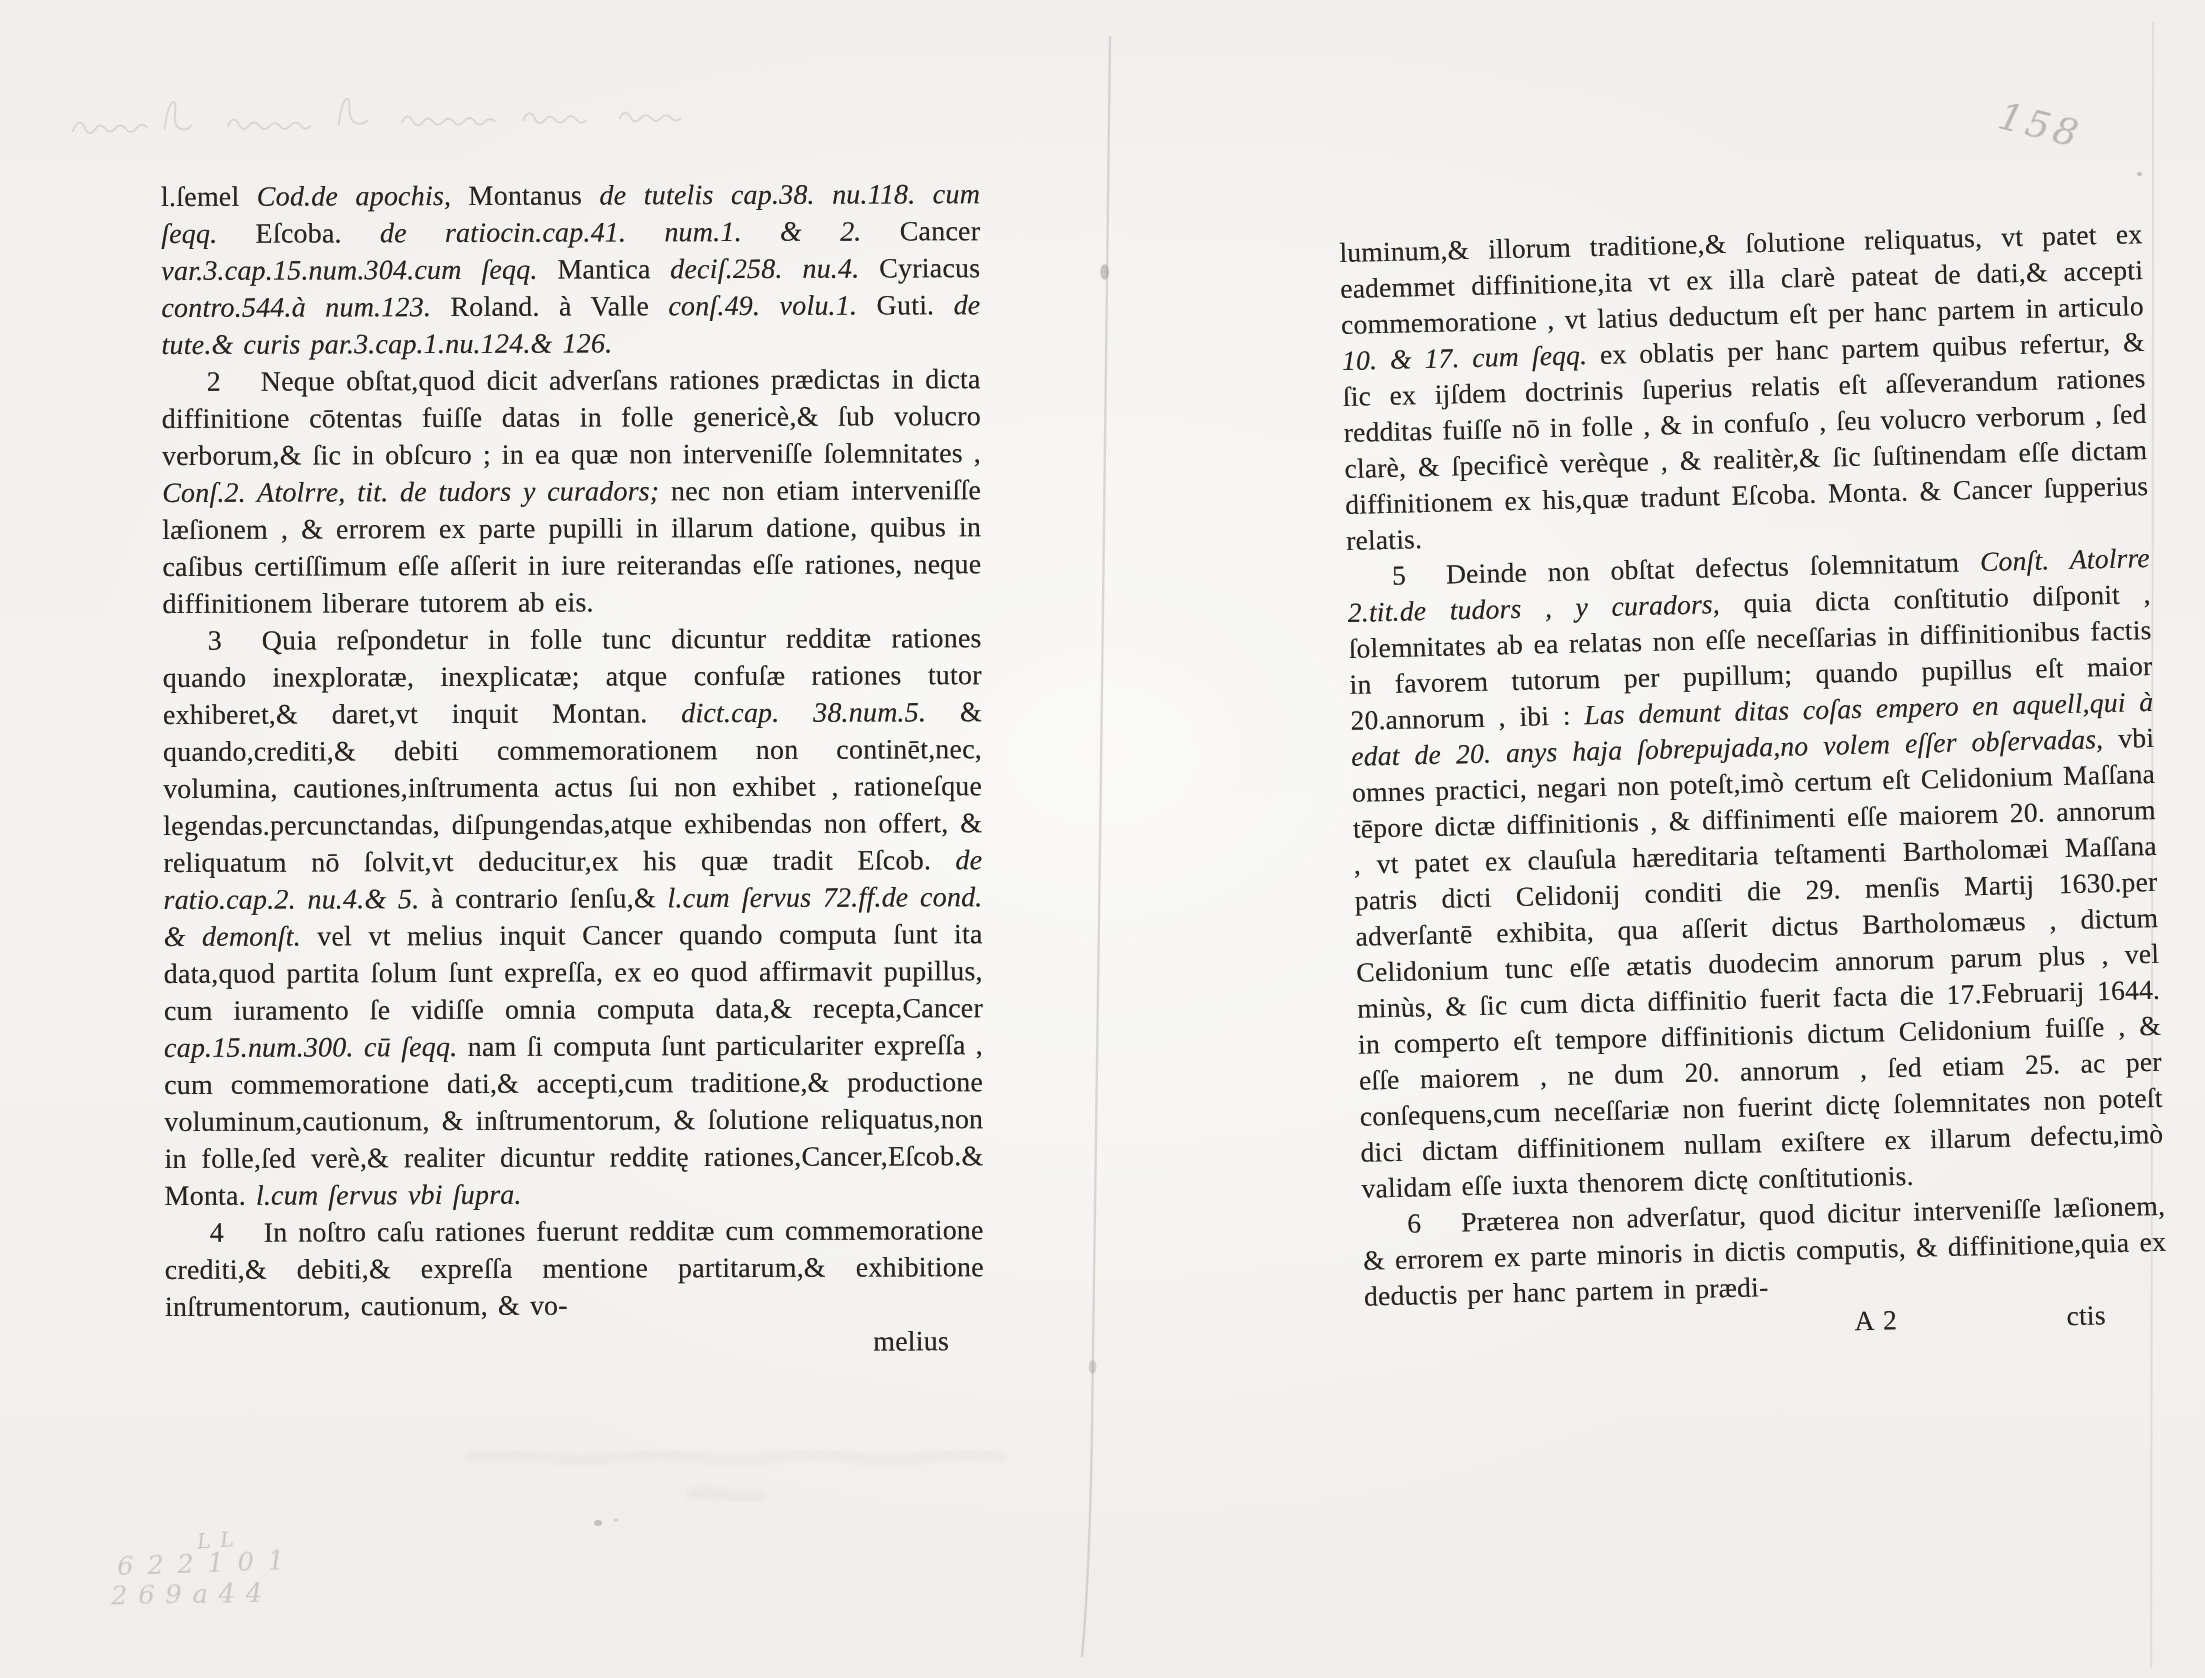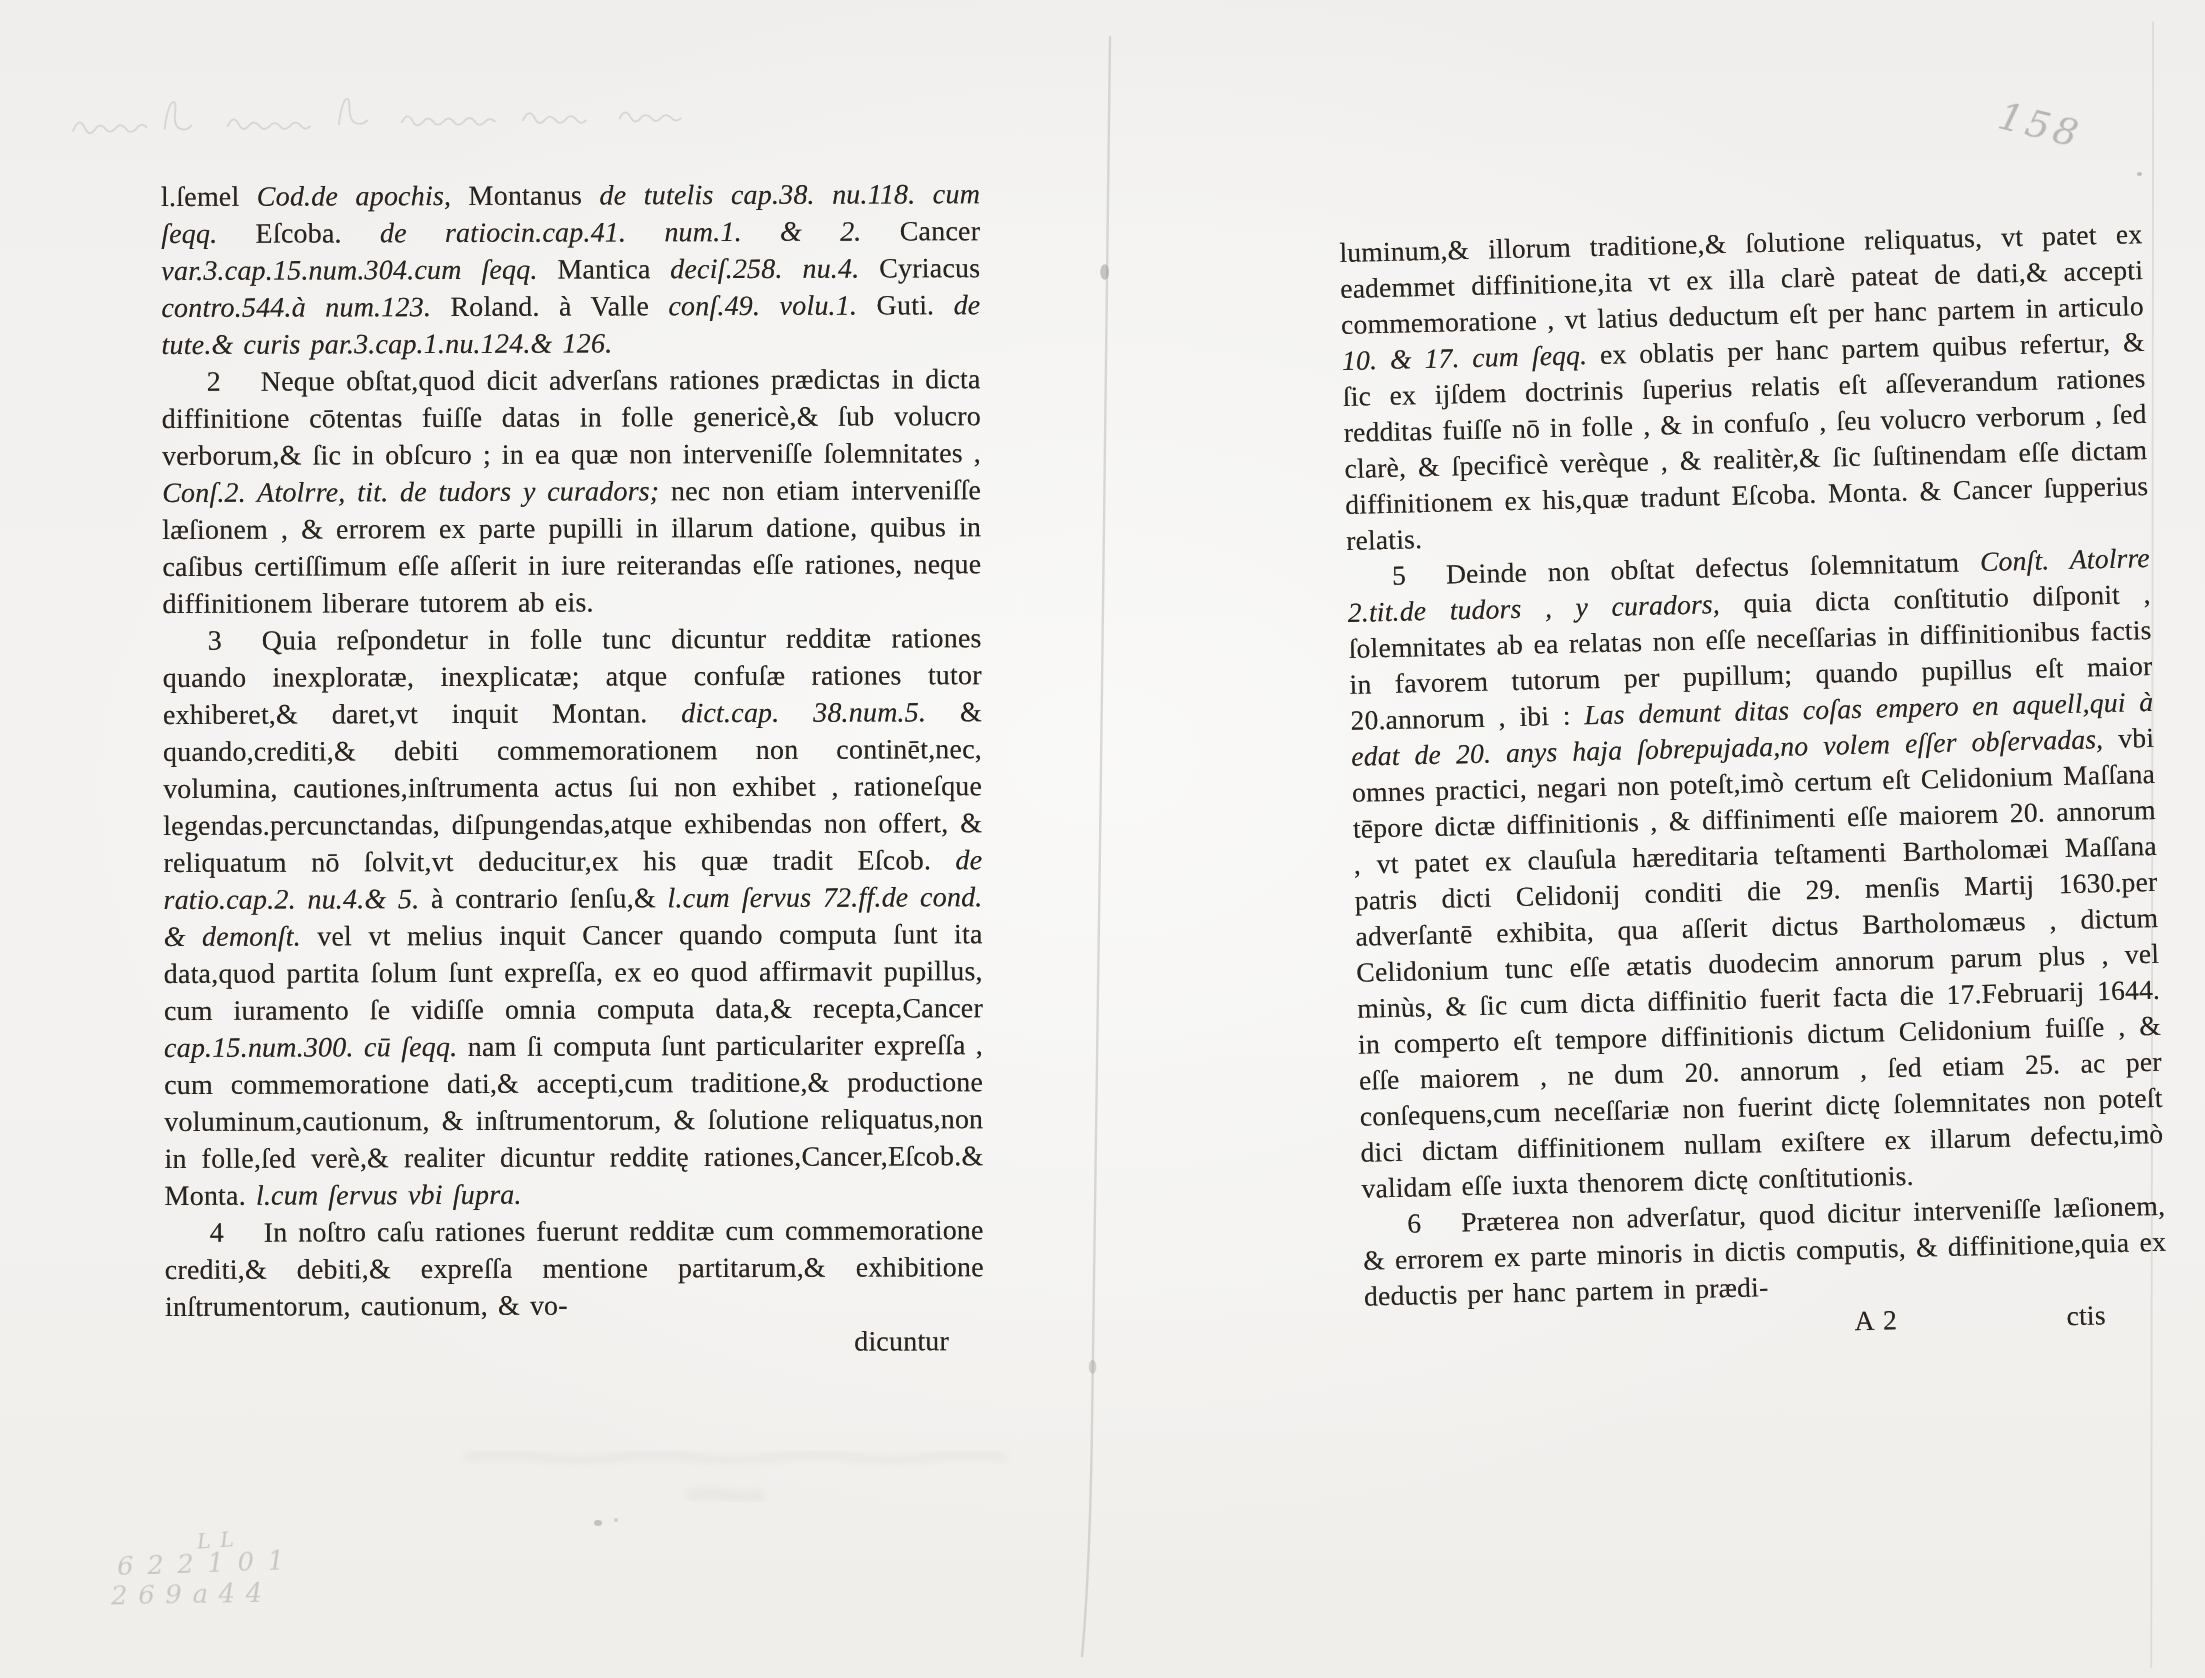--- a/index.html
+++ b/index.html
@@ -124,21 +124,21 @@
     <line x1="4450" y1="45" x2="4446" y2="3448" stroke="#dcdad6" stroke-width="4" opacity="0.9"></line>
   </svg>
 
   <div class="textblock left-block" id="left-block">
 
     <div class="para"><span>l.ſemel </span><span class="it">Cod.de apochis,</span><span> Montanus </span><span class="it">de tutelis cap.38. nu.118. cum ſeqq.</span><span> Eſcoba. </span><span class="it">de ratiocin.cap.41. num.1. &amp; 2.</span><span> Cancer </span><span class="it">var.3.cap.15.num.304.cum ſeqq.</span><span> Mantica </span><span class="it">deciſ.258. nu.4.</span><span> Cyriacus </span><span class="it">contro.544.à num.123.</span><span> Roland. à Valle </span><span class="it">conſ.49. volu.1.</span><span> Guti. </span><span class="it">de tute.&amp; curis par.3.cap.1.nu.124.&amp; 126.</span></div>
       <div class="para"><span class="pnum">2</span><span>Neque obſtat,quod dicit adverſans rationes prædictas in dicta diffinitione cōtentas fuiſſe datas in folle genericè,&amp; ſub volucro verborum,&amp; ſic in obſcuro ; in ea quæ non interveniſſe ſolemnitates , </span><span class="it">Conſ.2. Atolrre, tit. de tudors y curadors;</span><span> nec non etiam interveniſſe læſionem , &amp; errorem ex parte pupilli in illarum datione, quibus in caſibus certiſſimum eſſe aſſerit in iure reiterandas eſſe rationes, neque diffinitionem liberare tutorem ab eis.</span></div>
       <div class="para"><span class="pnum">3</span><span>Quia reſpondetur in folle tunc dicuntur redditæ rationes quando inexploratæ, inexplicatæ; atque confuſæ rationes tutor exhiberet,&amp; daret,vt inquit Montan. </span><span class="it">dict.cap. 38.num.5.</span><span> &amp; quando,crediti,&amp; debiti commemorationem non continēt,nec, volumina, cautiones,inſtrumenta actus ſui non exhibet , rationeſque legendas.percunctandas, diſpungendas,atque exhibendas non offert, &amp; reliquatum nō ſolvit,vt deducitur,ex his quæ tradit Eſcob. </span><span class="it">de ratio.cap.2. nu.4.&amp; 5.</span><span> à contrario ſenſu,&amp; </span><span class="it">l.cum ſervus 72.ff.de cond. &amp; demonſt.</span><span> vel vt melius inquit Cancer quando computa ſunt ita data,quod partita ſolum ſunt expreſſa, ex eo quod affirmavit pupillus, cum iuramento ſe vidiſſe omnia computa data,&amp; recepta,Cancer </span><span class="it">cap.15.num.300. cū ſeqq.</span><span> nam ſi computa ſunt particulariter expreſſa , cum commemoratione dati,&amp; accepti,cum traditione,&amp; productione voluminum,cautionum, &amp; inſtrumentorum, &amp; ſolutione reliquatus,non in folle,ſed verè,&amp; realiter dicuntur redditę rationes,Cancer,Eſcob.&amp; Monta. </span><span class="it">l.cum ſervus vbi ſupra.</span></div>
       <div class="para"><span class="pnum">4</span><span>In noſtro caſu rationes fuerunt redditæ cum commemoratione crediti,&amp; debiti,&amp; expreſſa mentione partitarum,&amp; exhibitione inſtrumentorum, cautionum, &amp; vo-</span></div>
       <div class="catchword-line">
-      <span>dicuntur</span>
+      <span>melius</span>
     </div>
   </div>
 
   <div class="textblock right-block" id="right-block">
 
     <div class="para"><span>luminum,&amp; illorum traditione,&amp; ſolutione reliquatus, vt patet ex eademmet diffinitione,ita vt ex illa clarè pateat de dati,&amp; accepti commemoratione , vt latius deductum eſt per hanc partem in articulo </span><span class="it">10. &amp; 17. cum ſeqq.</span><span> ex oblatis per hanc partem quibus refertur, &amp; ſic ex ijſdem doctrinis ſuperius relatis eſt aſſeverandum rationes redditas fuiſſe nō in folle , &amp; in confuſo , ſeu volucro verborum , ſed clarè, &amp; ſpecificè verèque , &amp; realitèr,&amp; ſic ſuſtinendam eſſe dictam diffinitionem ex his,quæ tradunt Eſcoba. Monta. &amp; Cancer ſupperius relatis.</span></div>
       <div class="para"><span class="pnum">5</span><span>Deinde non obſtat defectus ſolemnitatum </span><span class="it">Conſt. Atolrre 2.tit.de tudors , y curadors,</span><span> quia dicta conſtitutio diſponit , ſolemnitates ab ea relatas non eſſe neceſſarias in diffinitionibus factis in favorem tutorum per pupillum; quando pupillus eſt maior 20.annorum , ibi : </span><span class="it">Las demunt ditas coſas empero en aquell,qui à edat de 20. anys haja ſobrepujada,no volem eſſer obſervadas,</span><span> vbi omnes practici, negari non poteſt,imò certum eſt Celidonium Maſſana tēpore dictæ diffinitionis , &amp; diffinimenti eſſe maiorem 20. annorum , vt patet ex clauſula hæreditaria teſtamenti Bartholomæi Maſſana patris dicti Celidonij conditi die 29. menſis Martij 1630.per adverſantē exhibita, qua aſſerit dictus Bartholomæus , dictum Celidonium tunc eſſe ætatis duodecim annorum parum plus , vel minùs, &amp; ſic cum dicta diffinitio fuerit facta die 17.Februarij 1644. in comperto eſt tempore diffinitionis dictum Celidonium fuiſſe , &amp; eſſe maiorem , ne dum 20. annorum , ſed etiam 25. ac per conſequens,cum neceſſariæ non fuerint dictę ſolemnitates non poteſt dici dictam diffinitionem nullam exiſtere ex illarum defectu,imò validam eſſe iuxta thenorem dictę conſtitutionis.</span></div>
       <div class="para"><span class="pnum">6</span><span>Præterea non adverſatur, quod dicitur interveniſſe læſionem, &amp; errorem ex parte minoris in dictis computis, &amp; diffinitione,quia ex deductis per hanc partem in prædi-</span></div>
       <div class="sig-line">
       <span class="sig">A 2</span>

